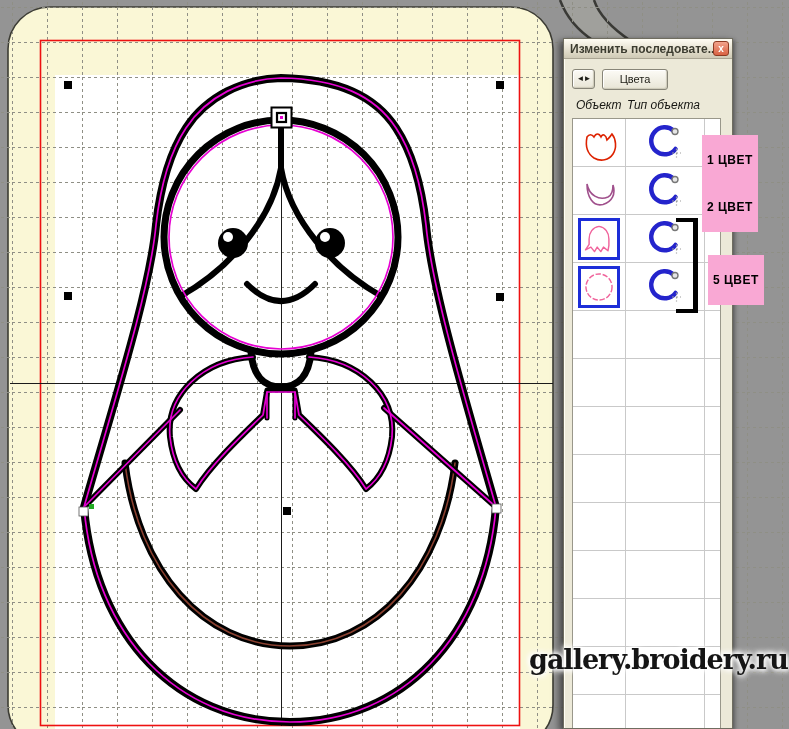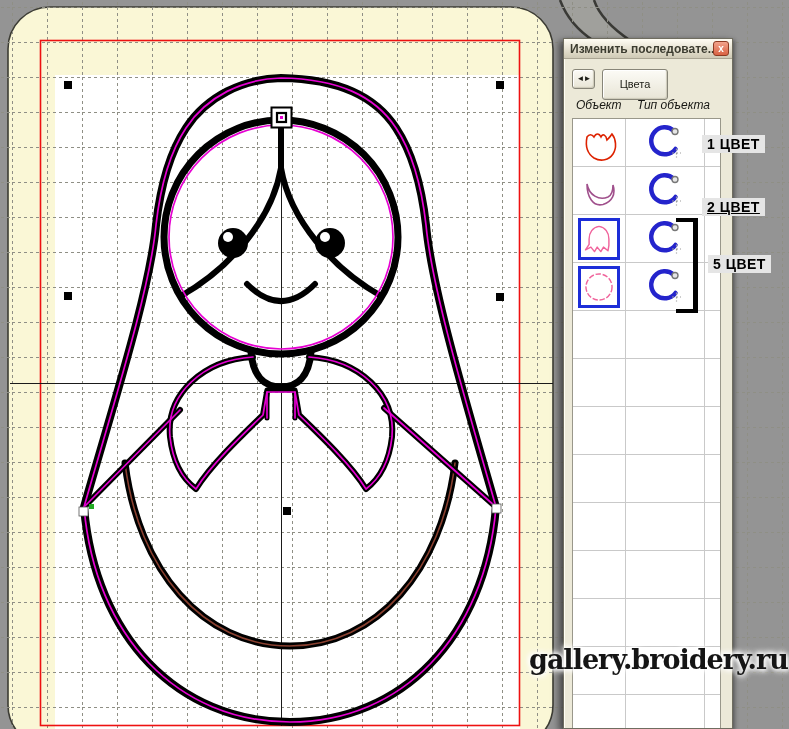--- a/index.html
+++ b/index.html
@@ -38,24 +38,24 @@
   }
   .toolbar{position:absolute;left:8px;top:30px;height:22px;display:flex;gap:7px;}
   .btn{
     background:linear-gradient(#fcfbf6,#e8e5d6);
     border:1px solid #878578;border-radius:3px;
     font-size:11px;color:#1c1c14;text-align:center;
     box-shadow:inset -1px -1px 1px #cdc9b8, inset 1px 1px 0 #fff;
     box-sizing:border-box;
   }
   .btn.nav{width:23px;height:20px;font-size:8px;letter-spacing:-1px;line-height:18px;padding:0;}
-  .btn.colors{width:66px;height:31px;line-height:19px;padding:0;}
+  .btn.colors{width:66px;height:21px;line-height:19px;padding:0;}
   .col-headers{position:absolute;left:12px;top:59px;font-size:12px;color:#161612;}
   .col-headers span{display:inline-block;font-style:italic;}
-  .col-headers .h2{margin-left:12px;}
+  .col-headers .h2{margin-left:2px;}
   .objlist{
     position:absolute;left:8px;top:79px;width:149px;bottom:0;
     background:#fff;border:1px solid #99978a;border-bottom:none;
     box-sizing:border-box;overflow:hidden;
   }
   .col-line{position:absolute;top:0;bottom:0;width:0;border-right:1px solid #c9c9c9;z-index:1;}
   .col-line.c1{left:52px;}
   .col-line.c2{left:131px;}
   .row{height:48px;border-bottom:1px solid #c9c9c9;position:relative;box-sizing:border-box;}
   .row .cell-obj{position:absolute;left:0;top:0;width:52px;height:47px;display:flex;align-items:center;justify-content:center;}
@@ -64,26 +64,26 @@
     width:42px;height:42px;border:3px solid #1d2ed8;box-sizing:border-box;
     display:flex;align-items:center;justify-content:center;background:#fff;
   }
   .empty-rows{
     position:absolute;left:0;right:0;top:192px;bottom:0;
     background:repeating-linear-gradient(to bottom,#fff 0 47px,#c9c9c9 47px 48px);
   }
 
   
   .color-label{
-    position:absolute;background:#e5e5e5;color:#000;
-    font-size:14px;font-weight:bold;font-family:"Liberation Sans",sans-serif;
-    padding:1px 5px;z-index:3;white-space:nowrap;letter-spacing:0.5px;
+    position:absolute;background:#f9a8d4;color:#000;
+    font-size:12px;font-weight:bold;font-family:"Liberation Sans",sans-serif;
+    padding:18px 5px;z-index:3;white-space:nowrap;letter-spacing:0.5px;
   }
   #label-1{left:702px;top:135px;}
-  #label-2{left:702px;top:198px;text-decoration:underline;}
+  #label-2{left:702px;top:182px;}
   #label-3{left:708px;top:255px;}
   .bracket{
     position:absolute;left:676px;top:218px;width:22px;height:95px;z-index:3;
     border-top:4px solid #000;border-right:5px solid #000;border-bottom:4px solid #000;
     box-sizing:border-box;
   }
   .watermark{
     position:absolute;left:529px;top:644px;z-index:4;
     font-family:"DejaVu Serif","Liberation Serif",serif;
     font-weight:bold;font-size:27px;color:#151515;letter-spacing:-1px;

